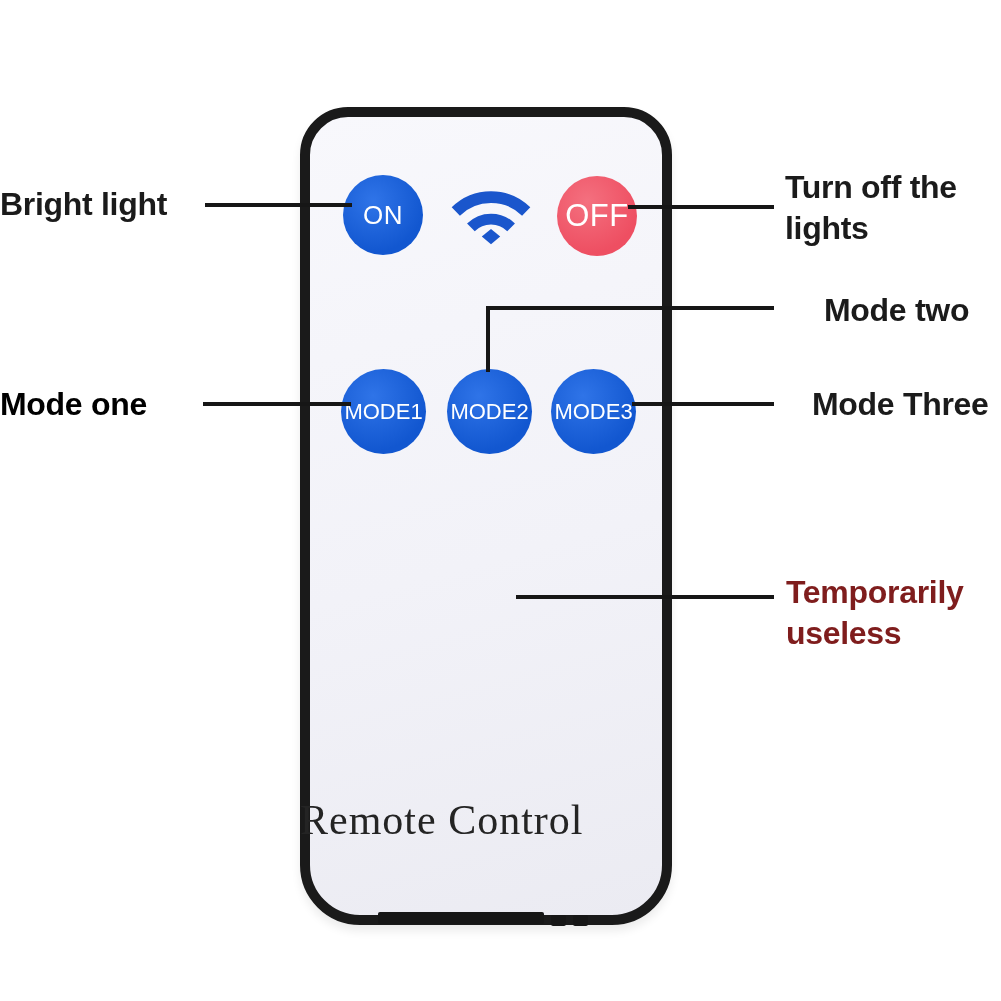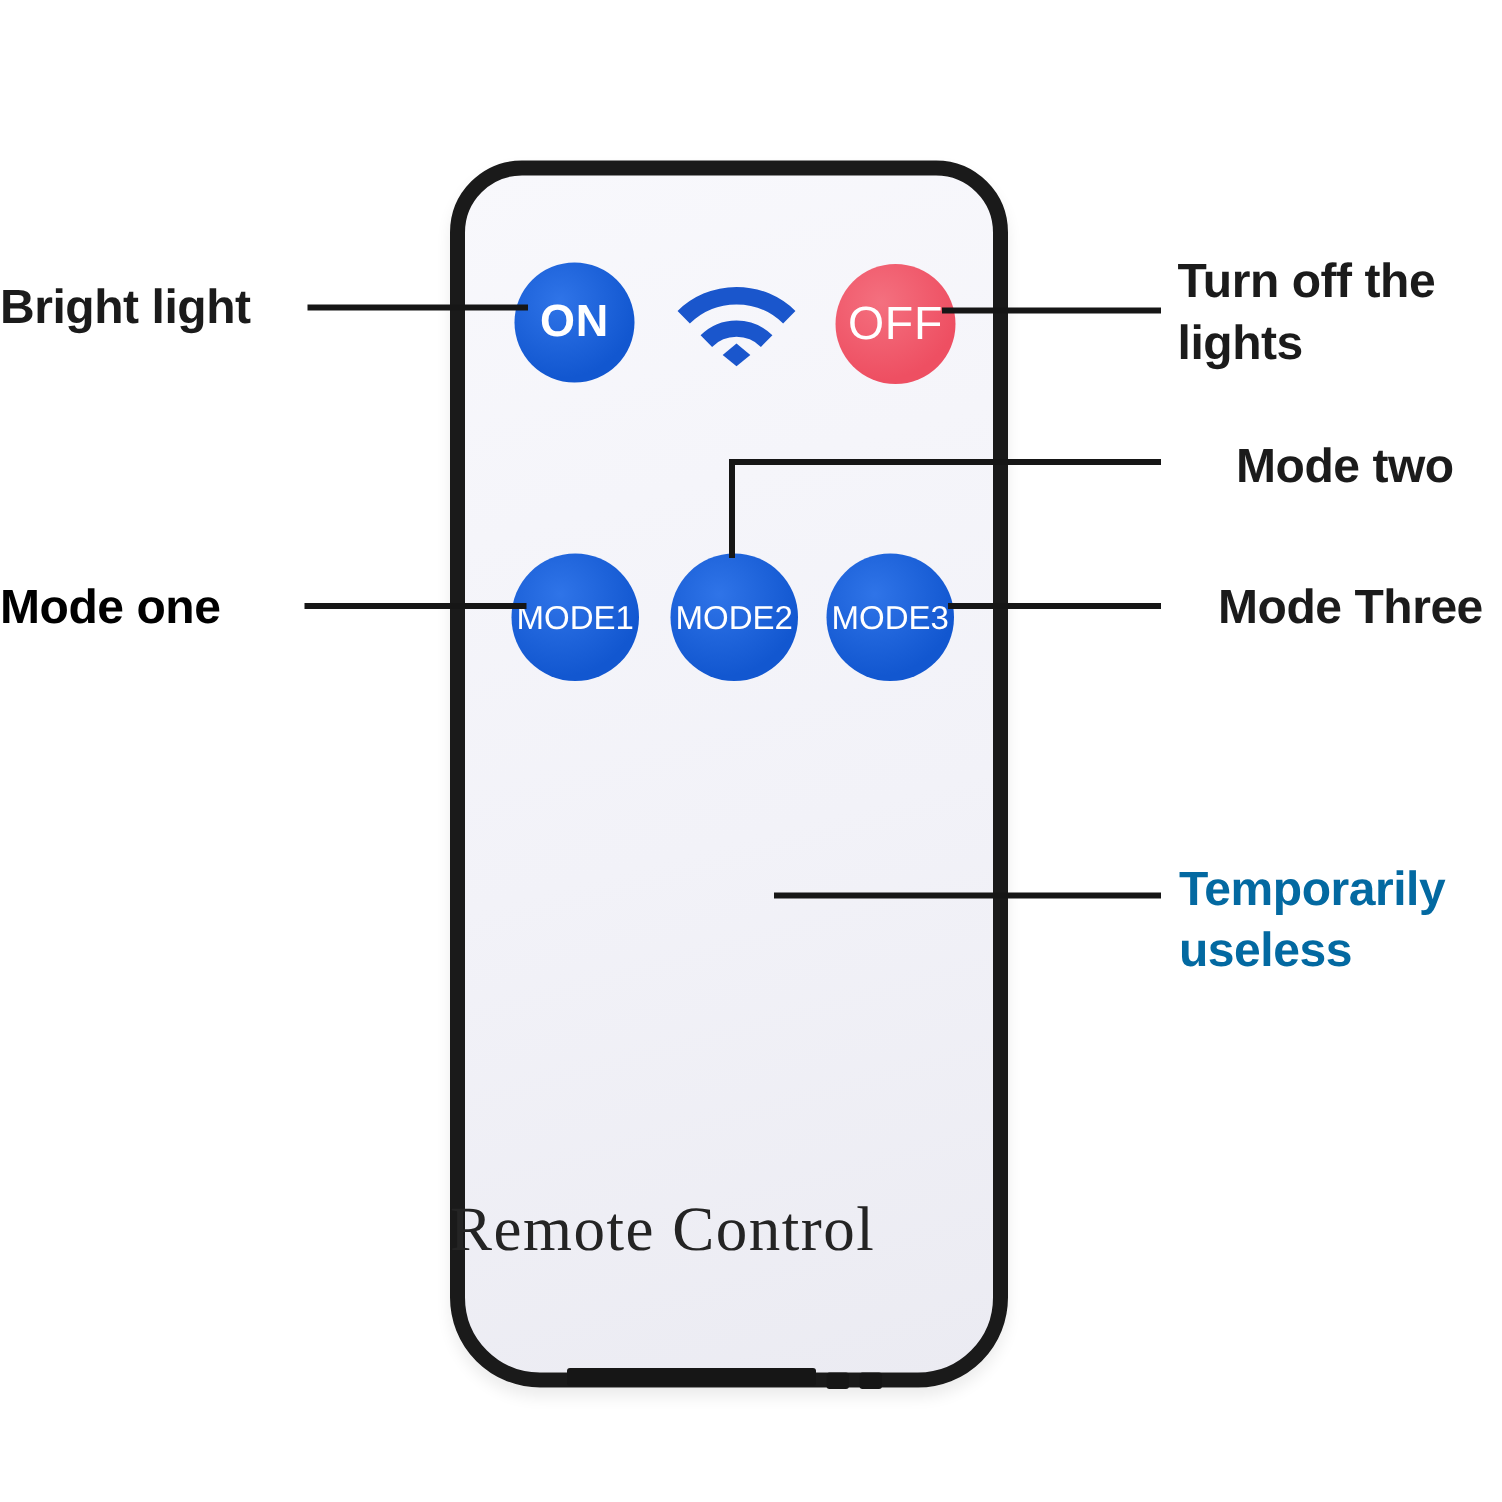--- a/index.html
+++ b/index.html
@@ -55,21 +55,21 @@
     display: flex;
     align-items: center;
     justify-content: center;
     color: #ffffff;
     font-family: "Liberation Sans", sans-serif;
     letter-spacing: 0.5px;
   }
   .blue { background: radial-gradient(circle at 38% 32%, var(--blue-light), var(--blue) 70%); }
   .red  { background: radial-gradient(circle at 38% 32%, var(--red-light), var(--red) 70%); }
 
-  .btn-on  { left: 343px; top: 175px; width: 80px; height: 80px; font-size: 30px; font-weight: 700; }
+  .btn-on  { left: 343px; top: 175px; width: 80px; height: 80px; font-size: 26px; font-weight: 400; }
   .btn-off { left: 557px; top: 176px; width: 80px; height: 80px; font-size: 31px; font-weight: 400; }
   .btn-mode { width: 85px; height: 85px; top: 369px; font-size: 22px; font-weight: 400; letter-spacing: 0px; }
   .btn-mode1 { left: 341px; }
   .btn-mode2 { left: 447px; }
   .btn-mode3 { left: 551px; }
   .btn-sos { left: 447px; top: 556px; width: 82px; height: 82px; font-size: 28px; font-weight: 400; }
 
   .wifi {
     position: absolute;
     left: 449px;
@@ -169,15 +169,15 @@
   <div class="v-line line-mode2-v" style="background: rgb(22, 22, 22);"></div>
   <div class="h-line line-mode1" style="background: rgb(22, 22, 22);"></div>
   <div class="h-line line-mode3" style="background: rgb(22, 22, 22);"></div>
   <div class="h-line line-sos" style="background: rgb(22, 22, 22);"></div>
 
   <div class="callout align-right lbl-bright" style="color: rgb(27, 27, 27);">Bright light</div>
   <div class="callout lbl-turnoff" style="color: rgb(27, 27, 27);">Turn off the lights</div>
   <div class="callout lbl-mode2" style="color: rgb(27, 27, 27);">Mode two</div>
   <div class="callout align-right lbl-mode1" style="color: #000000;">Mode one</div>
   <div class="callout lbl-mode3" style="color: rgb(27, 27, 27); margin-left: 24px;">Mode Three</div>
-  <div class="callout lbl-temp" style="color: #0369a1;">Temporarily useless</div>
+  <div class="callout lbl-temp" style="color: #7f1d1d;">Temporarily useless</div>
 
 </div>
 
 </body></html>

